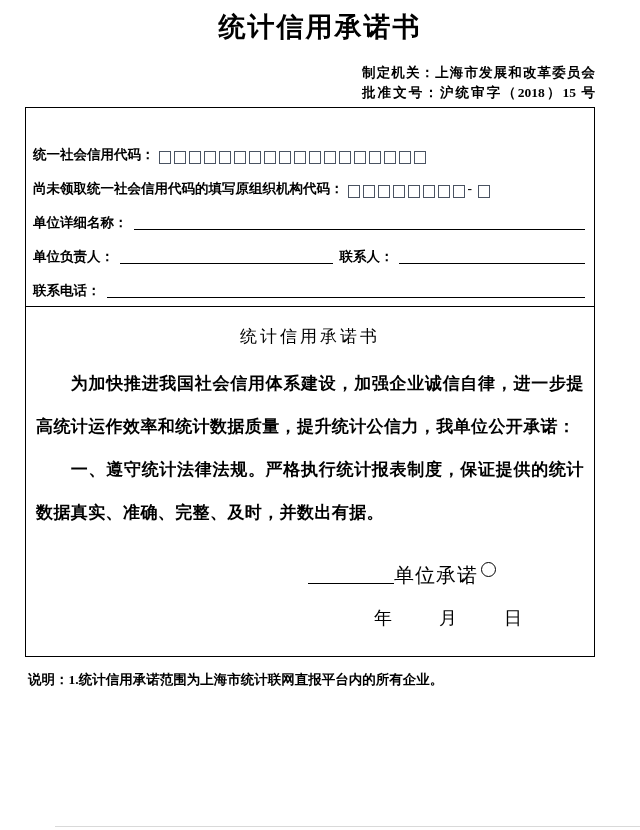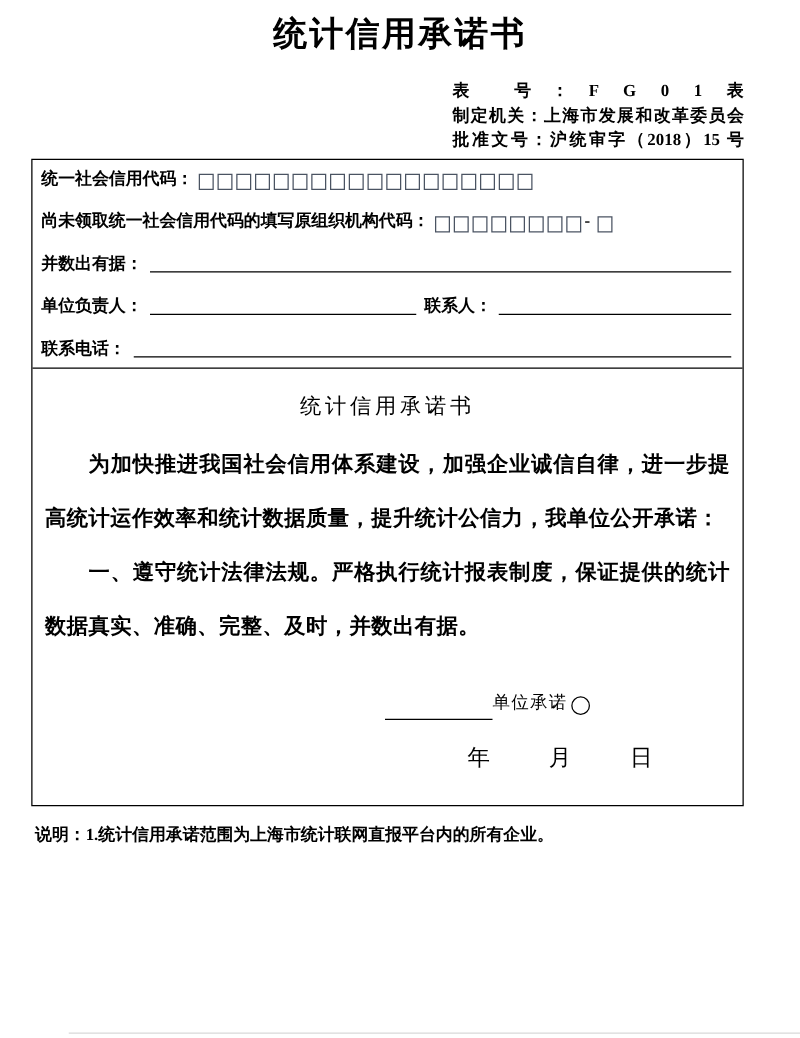--- a/index.html
+++ b/index.html
@@ -30,21 +30,21 @@
     margin: 2px 45px 0 25px;
     width: 570px;
     border: 1.6px solid #000;
   }
   .info-sec {
     border-bottom: 1.6px solid #000;
     padding: 5px 7px 6px 7px;
     font-size: 13.5px;
     font-weight: 600;
   }
-  .info-row { display: flex; align-items: flex-end; line-height: 19px; white-space: nowrap; }
+  .info-row { display: flex; align-items: flex-end; line-height: 19px; white-space: nowrap; margin-top: 32px; }
   .info-row + .info-row { margin-top: 15px; }
   .lbl { flex: 0 0 auto; }
   .boxes { display: inline-flex; align-items: center; margin-left: 4px; }
   .cbox {
     display: inline-block;
     width: 12px; height: 13px;
     border: 1.4px solid #4a5362;
     margin-right: 3px;
     background: #fff;
   }
@@ -67,22 +67,22 @@
   .para {
     line-height: 43px;
     text-indent: 2.05em;
     text-align: justify;
     letter-spacing: 0.4px;
     font-weight: bold;
   }
   .sign-row {
     margin: 28px 0 4px 272px;
     display: flex;
-    align-items: flex-end;
-    font-size: 14px;
+    align-items: flex-start;
+    font-size: 20px;
     line-height: 26px;
   }
   .sign-blank {
     width: 86px; height: 22px;
     border-bottom: 1.6px solid #000;
   }
   .commit-label { letter-spacing: 1px; }
   .commit-circle {
     width: 15px; height: 15px;
     border: 1.5px solid #000;
@@ -111,21 +111,20 @@
   }
 </style>
 </head>
 <body>
 
 <div class="page">
 
   <h1 class="doc-title">统计信用承诺书</h1>
 
   <div class="meta">
-    <div class="meta-line">表 号：F G 0 1 表</div>
     <div class="meta-line">制定机关：上海市发展和改革委员会</div>
     <div class="meta-line">批准文号：沪统审字（2018）15 号</div>
   </div>
 
   <div class="main-box">
 
     <div class="info-sec">
       <div class="info-row">
         <span class="lbl">统一社会信用代码：</span>
         <span class="boxes">
@@ -160,21 +159,21 @@
             <span class="cbox"></span>
             <span class="cbox"></span>
             <span class="cbox"></span>
           </span>
         <span class="dash">-</span>
         <span class="boxes">
             <span class="cbox"></span>
           </span>
       </div>
       <div class="info-row">
-        <span class="lbl">并数出有据：</span>
+        <span class="lbl">单位详细名称：</span>
         <span class="blank last"></span>
       </div>
       <div class="info-row">
         <span class="lbl">单位负责人：</span>
         <span class="blank" style="flex:1.15"></span>
         <span class="lbl">联系人：</span>
         <span class="blank last"></span>
       </div>
       <div class="info-row">
         <span class="lbl">联系电话：</span>

